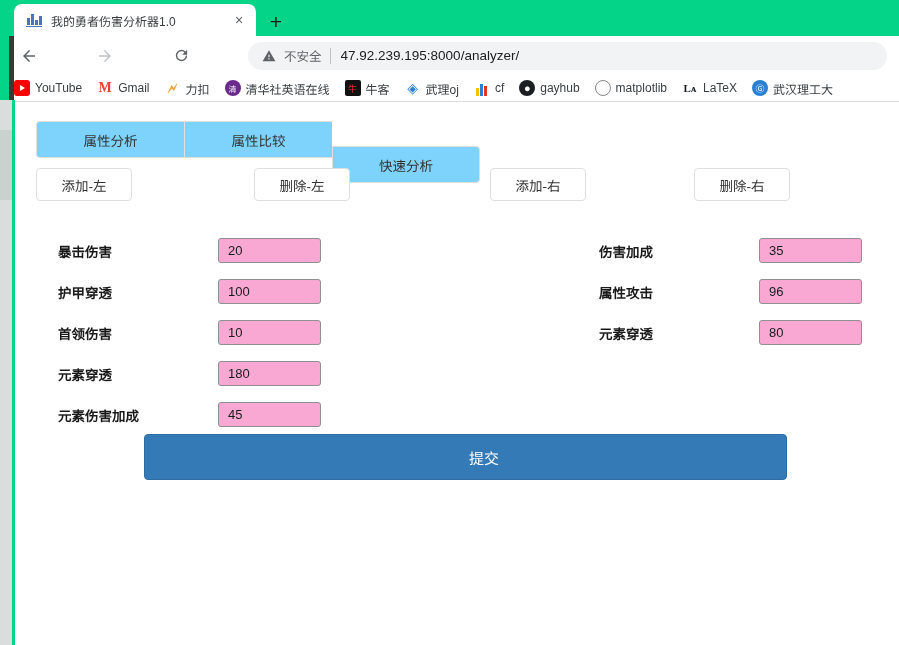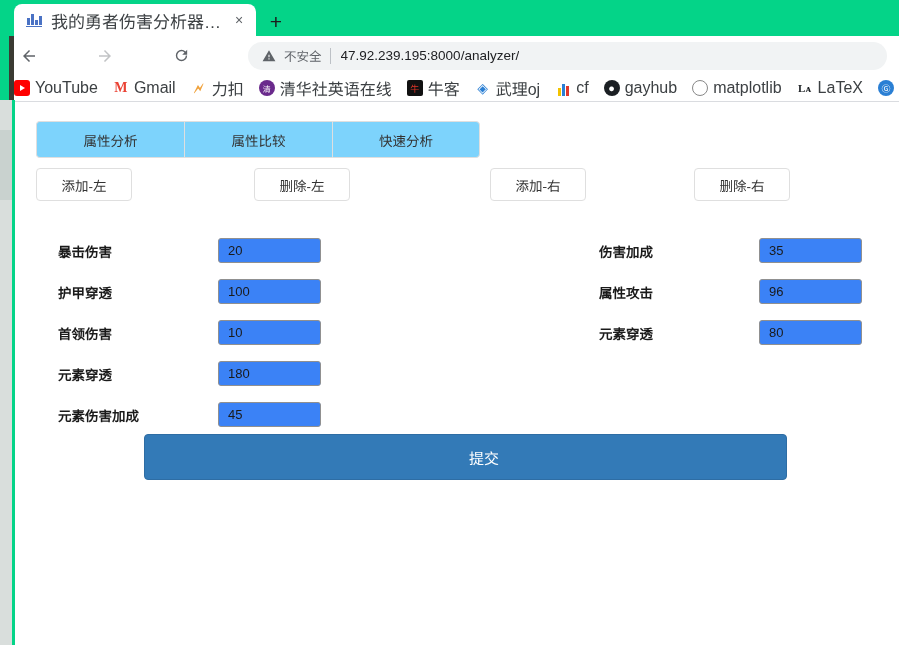--- a/index.html
+++ b/index.html
@@ -100,21 +100,21 @@
   }
   .tab-favicon .b1 { left: 1px;  height: 7px; }
   .tab-favicon .b2 { left: 5px;  height: 11px; }
   .tab-favicon .b3 { left: 9px;  height: 5px; }
   .tab-favicon .b4 { left: 13px; height: 9px; }
   .tab-favicon .base {
     position: absolute; left: 0; bottom: 1px;
     width: 16px; height: 1.5px; background: #4a72c4;
   }
   .tab-title {
-    font-size: 17px;
+    font-size: 12px;
     color: #3c4043;
     white-space: nowrap;
     overflow: hidden;
     text-overflow: ellipsis;
     flex: 1 1 auto;
   }
   .tab-close {
     width: 18px; height: 18px;
     flex: 0 0 18px;
     display: flex; align-items: center; justify-content: center;
@@ -219,21 +219,21 @@
     width: 16px; height: 16px;
     flex: 0 0 16px;
     margin-right: 5px;
     display: flex; align-items: center; justify-content: center;
     font-size: 10px;
     border-radius: 2px;
     overflow: hidden;
     position: relative;
   }
   .bm-label {
-    font-size: 16px;
+    font-size: 12px;
     color: #3c4043;
   }
   
   .ico-youtube { background: #ff0000; border-radius: 3px; }
   .ico-youtube::after {
     content: "";
     border-left: 5px solid #fff;
     border-top: 3.5px solid transparent;
     border-bottom: 3.5px solid transparent;
     margin-left: 1px;
@@ -286,21 +286,21 @@
     border-right: none;
     display: flex;
     align-items: center;
     justify-content: center;
     font-size: 13.5px;
     color: #333;
     box-sizing: border-box;
     padding: 0 14px;
   }
   .seg-btn:first-child { border-radius: 4px 0 0 4px; }
-  .seg-btn:last-child { border-right: 1px solid #dfdfdf; border-radius: 0 4px 4px 0; }
+  .seg-btn:last-child { border-right: 1px solid #dfdfdf; border-radius: 0 4px 4px 0; margin-top: 25px; }
 
   
   .ar-row {
     position: absolute;
     left: 0;
     top: 66px;
     width: 885px;
     height: 36px;
   }
   .ar-btn {
@@ -355,21 +355,21 @@
   }
   .field-input {
     width: 103px;
     height: 25px;
     border: 1px solid #909090;
     border-radius: 3px;
     font-size: 13px;
     color: #1a1a1a;
     padding: 0 0 0 9px;
     box-sizing: border-box;
-    background: #3b82f6;
+    background: #f9a8d4;
     font-family: "Liberation Sans", "DejaVu Sans", sans-serif;
     outline: none;
   }
 
   
   .submit-btn {
     position: absolute;
     left: 130px;
     top: 332px;
     width: 643px;

